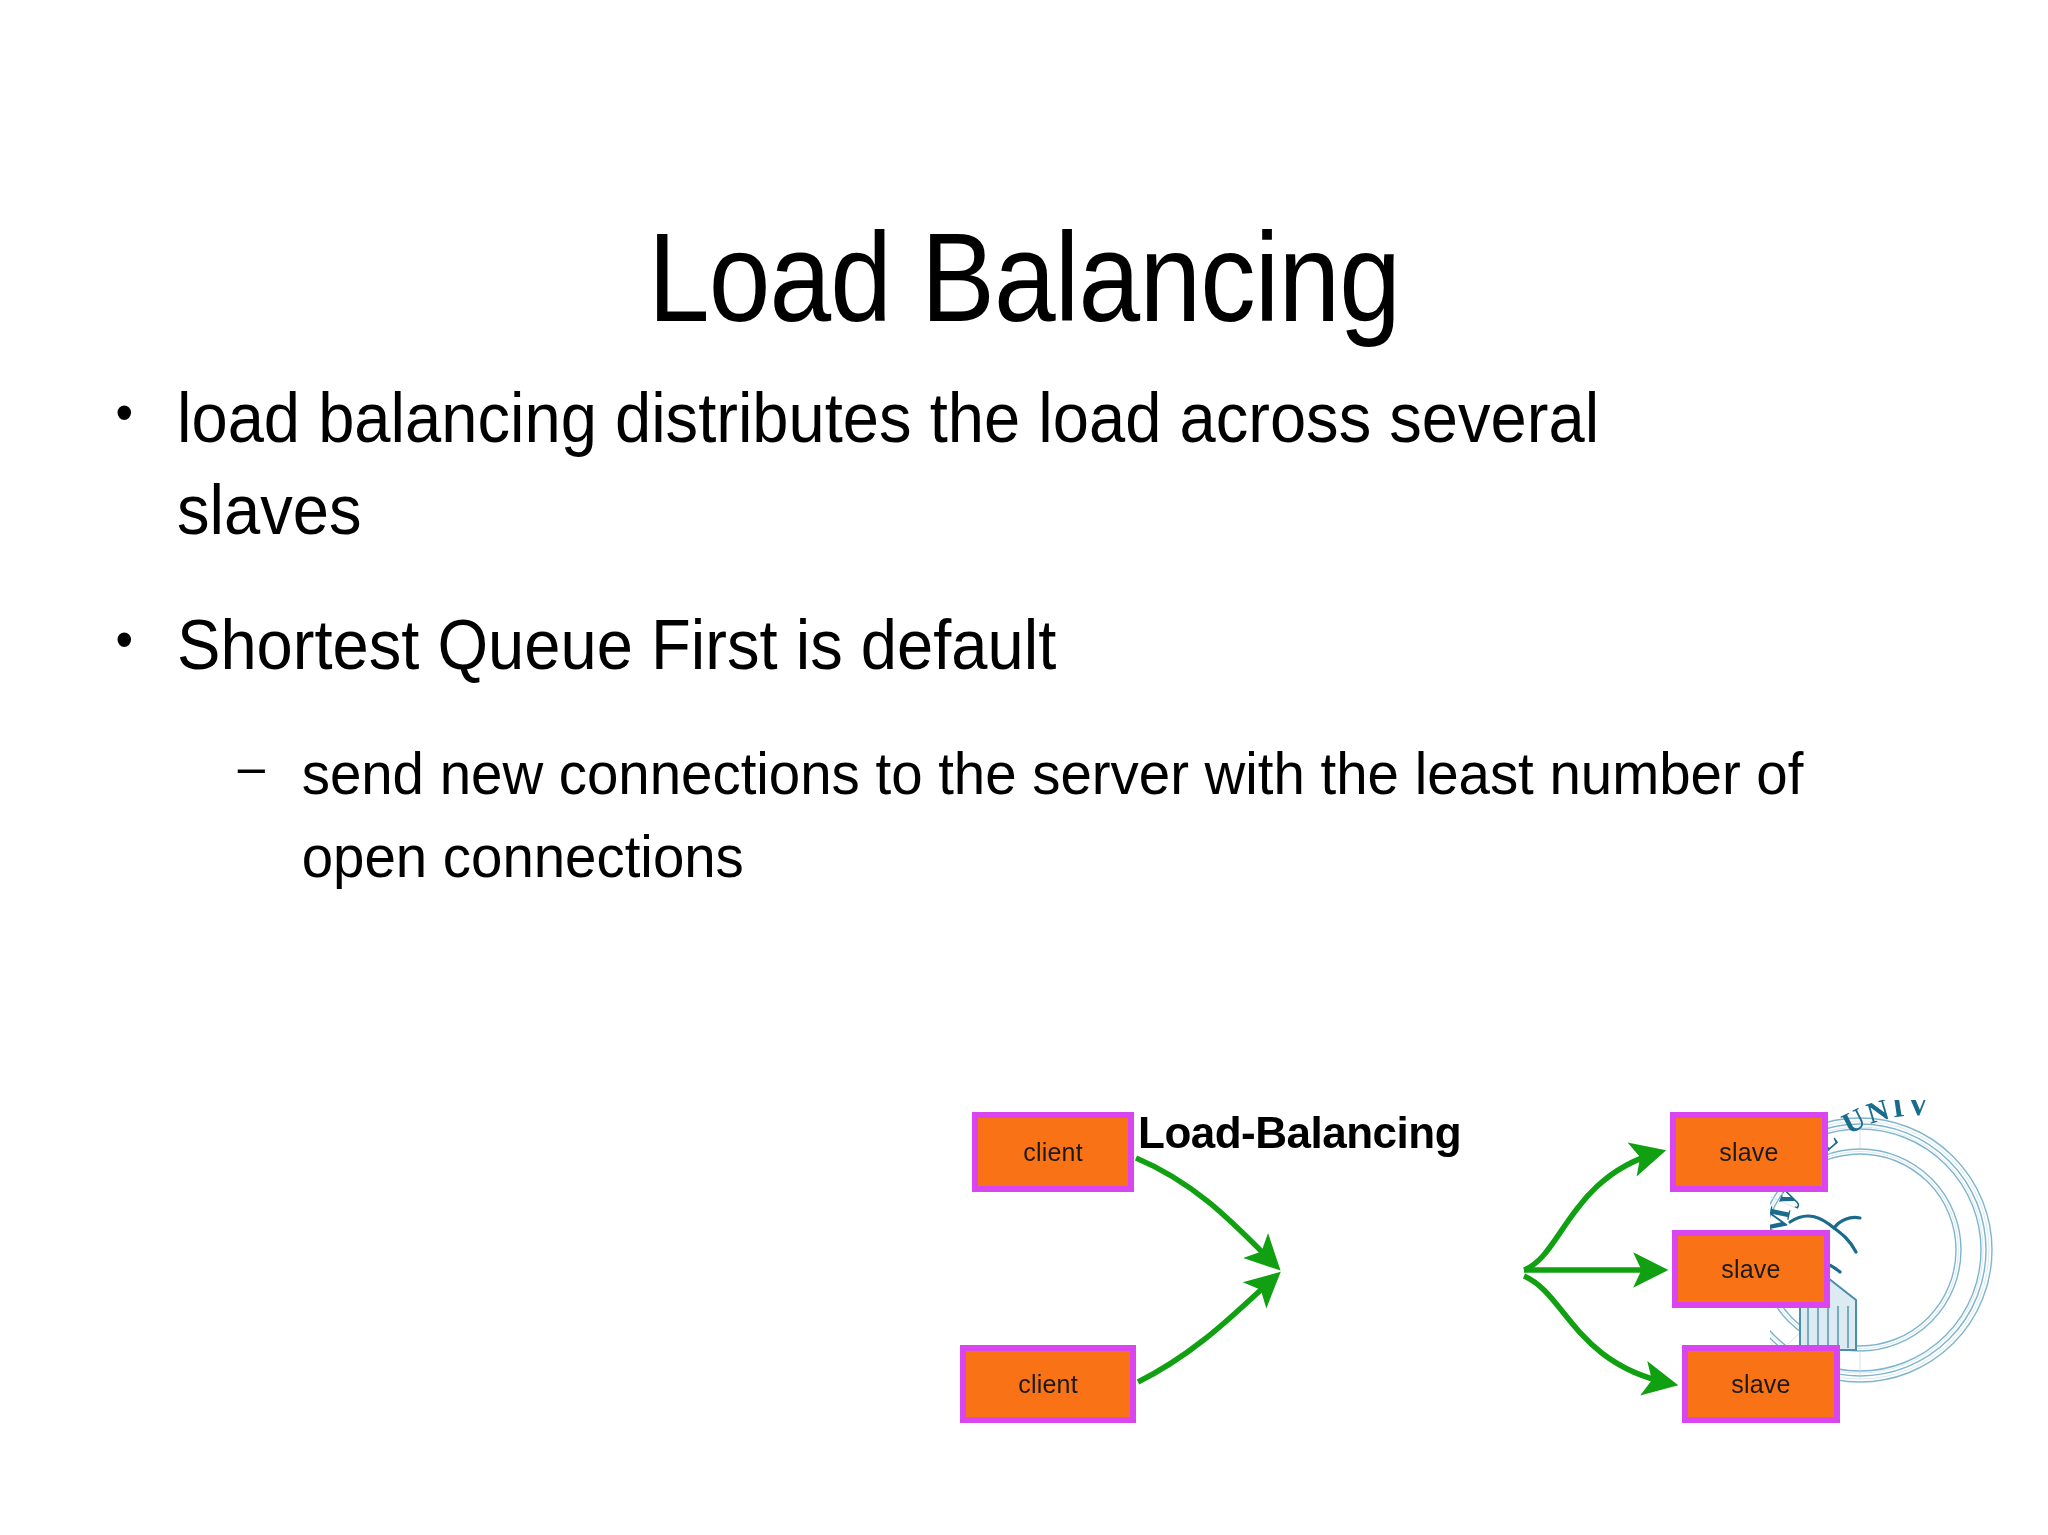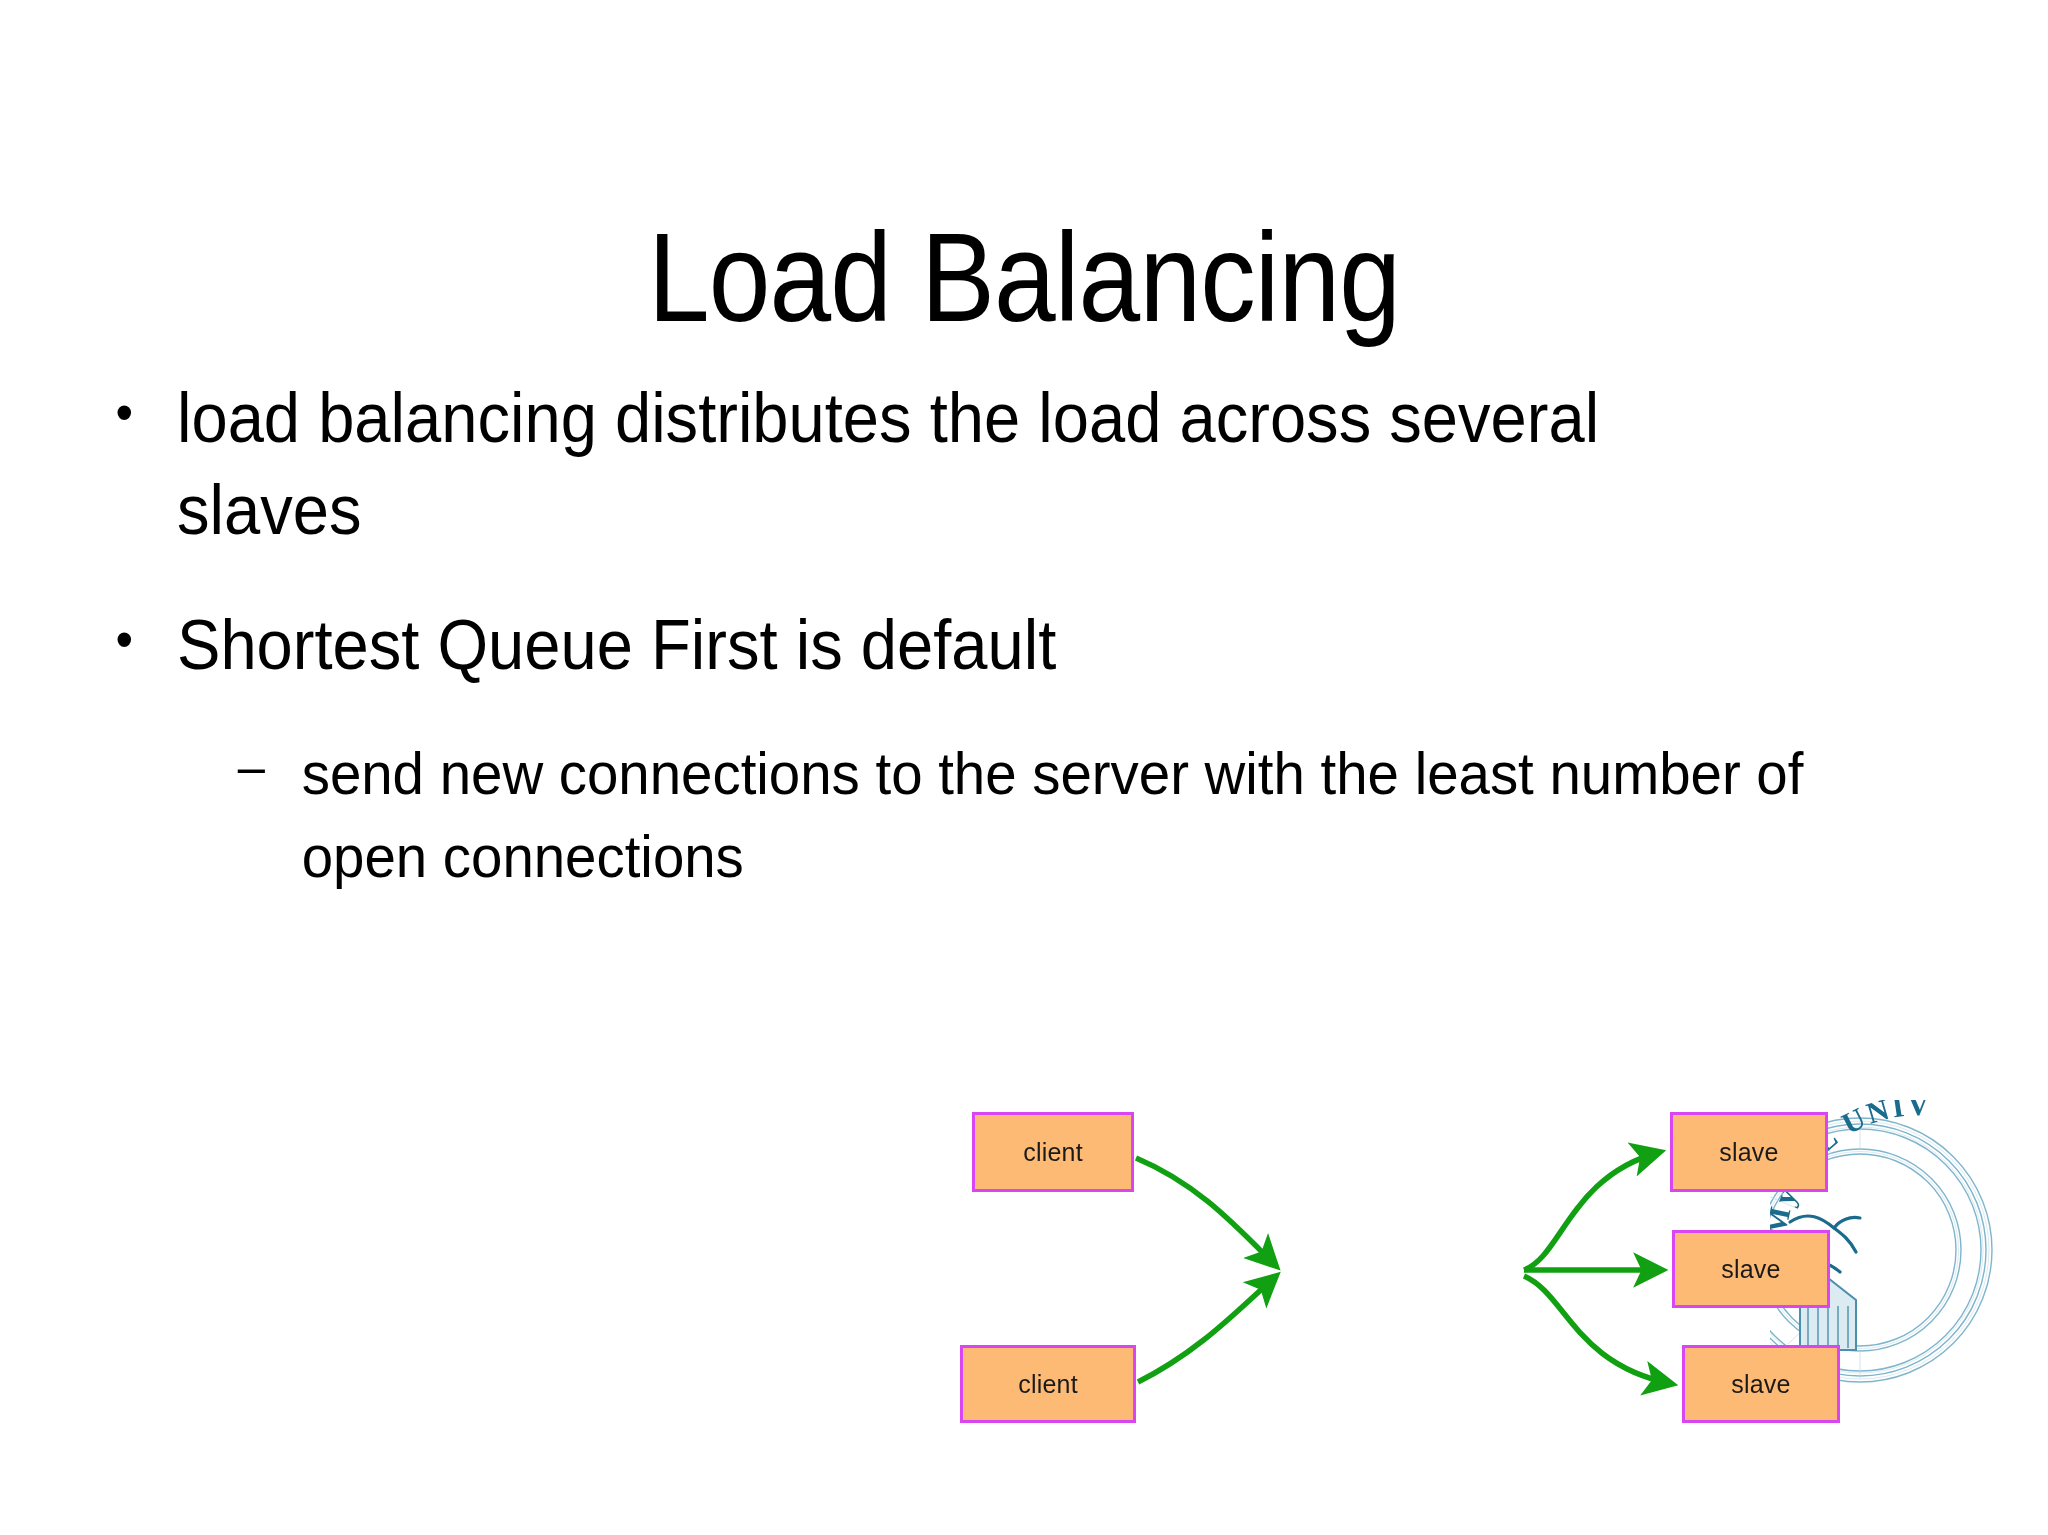--- a/index.html
+++ b/index.html
@@ -91,22 +91,22 @@
     position: absolute;
     left: 930px;
     top: 1080px;
     width: 1118px;
     height: 400px;
   }
   .diagram svg { display: block; }
 
   .node-box {
     position: absolute;
-    background: #fdba74;
-    border: 3px solid #d946ef;
+    background: #f97316;
+    border: 6px solid #d946ef;
     box-sizing: border-box;
     display: flex;
     align-items: center;
     justify-content: center;
     z-index: 3;
   }
   .node-label {
     font-size: 25px;
     font-family: "Liberation Sans", "DejaVu Sans", sans-serif;
     color: #1a1a1a;
@@ -244,20 +244,21 @@
         <path d="M 208,302 C 268,272 306,232 346,196"></path>
 
         <path d="M 594,190 C 632,176 640,96 730,72"></path>
 
         <path d="M 594,190 L 732,190"></path>
 
         <path d="M 594,196 C 636,214 644,284 742,304"></path>
       </g>
     </svg>
 
+    <div class="diagram-heading">Load-Balancing</div>
 
     <div class="node-box" id="node-client-top">
       <span class="node-label">client</span>
     </div>
 
     <div class="node-box" id="node-client-bot">
       <span class="node-label">client</span>
     </div>
 
 

